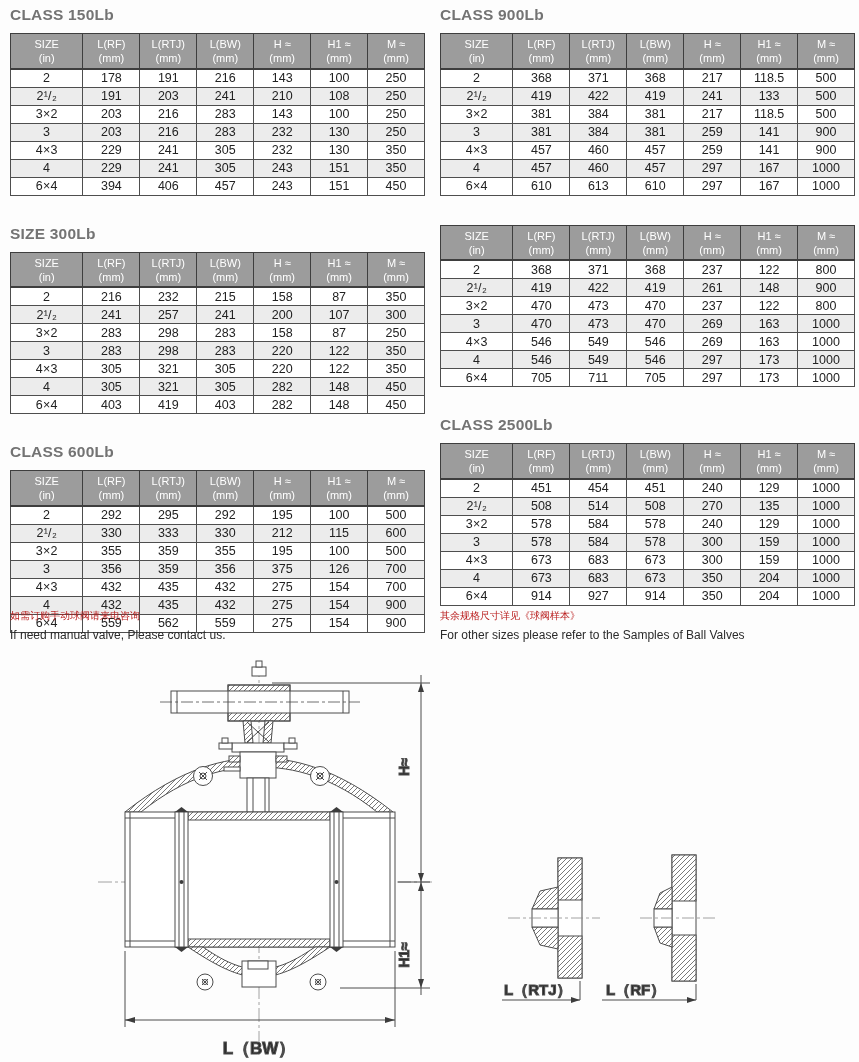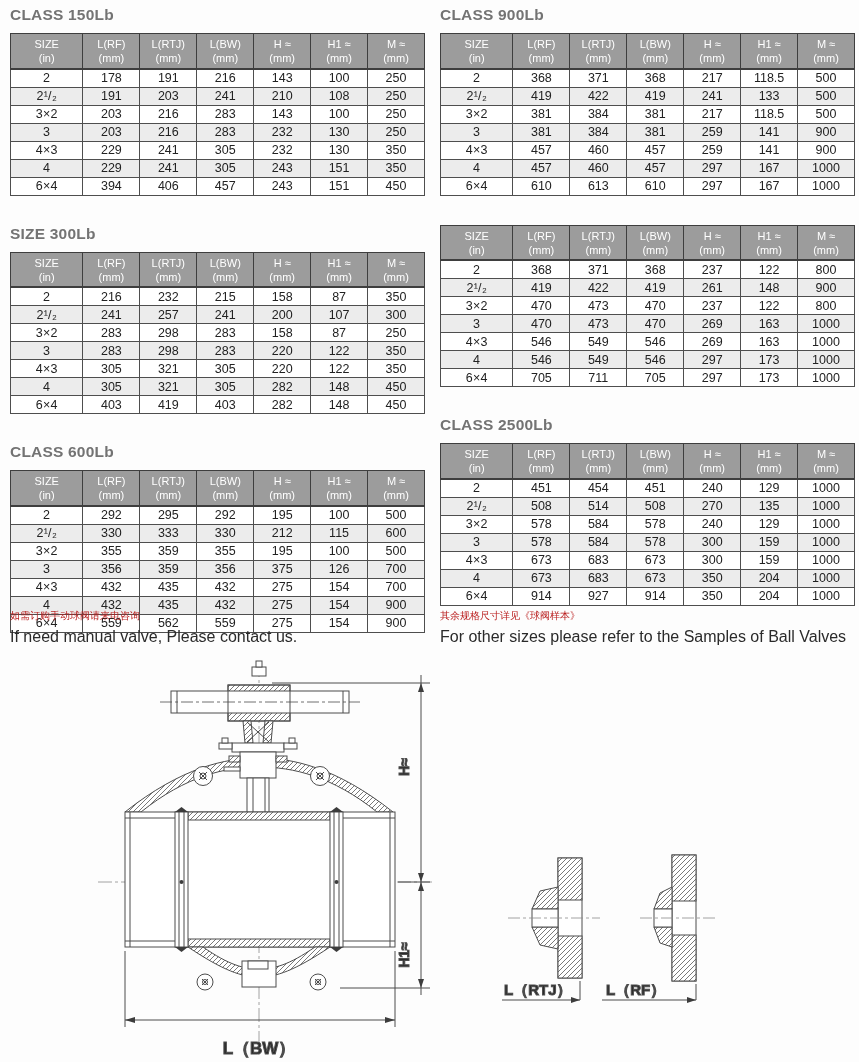--- a/index.html
+++ b/index.html
@@ -27,21 +27,21 @@
   tbody td {
     font-size:12.5px; line-height:1.12; padding:1.5px 0; color:#222;
     border:1px solid #4e4e4e; background:#fff;
   }
   tbody tr:nth-child(even) td { background:#ececec; }
   tbody td:first-child { letter-spacing:.3px; }
   .note { position:absolute; top:609px; }
   .note-left { left:10px; }
   .note-right { left:440px; }
   .note-cn { font-size:10px; color:#b91c1c; margin-bottom:5px; }
-  .note-en { font-size:16px; color:#2a2a2a; }
+  .note-en { font-size:12px; color:#2a2a2a; }
   .drawing-wrap { position:absolute; top:655px; left:0; width:859px; height:407px; }
   svg text {
     font-family:"Liberation Sans", sans-serif; font-weight:700; fill:#2b2b2b;
   }
 </style>
 </head>
 <body>
 
 <div class="tables-grid">
   <div class="col">

